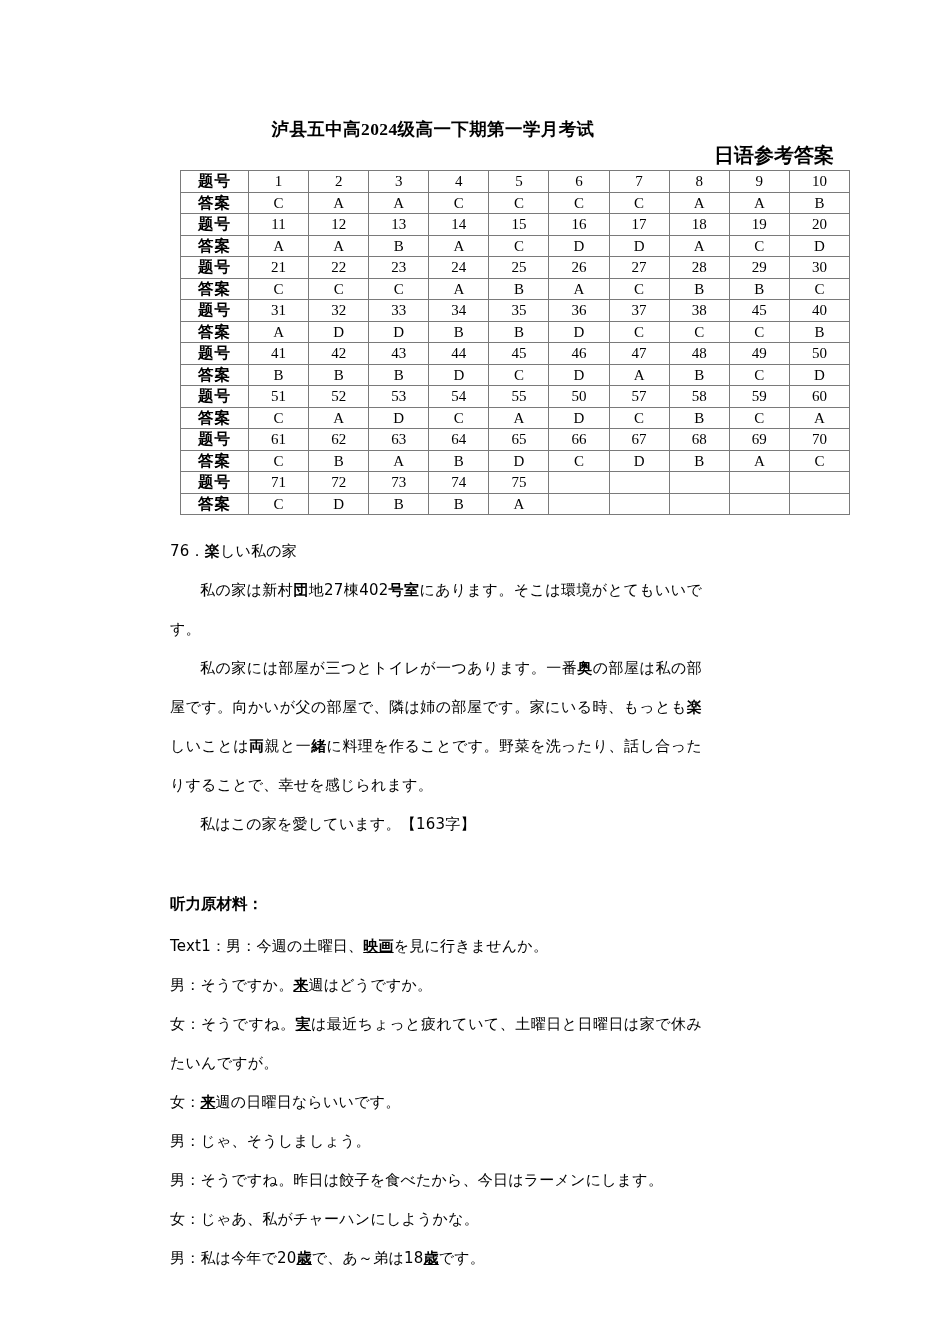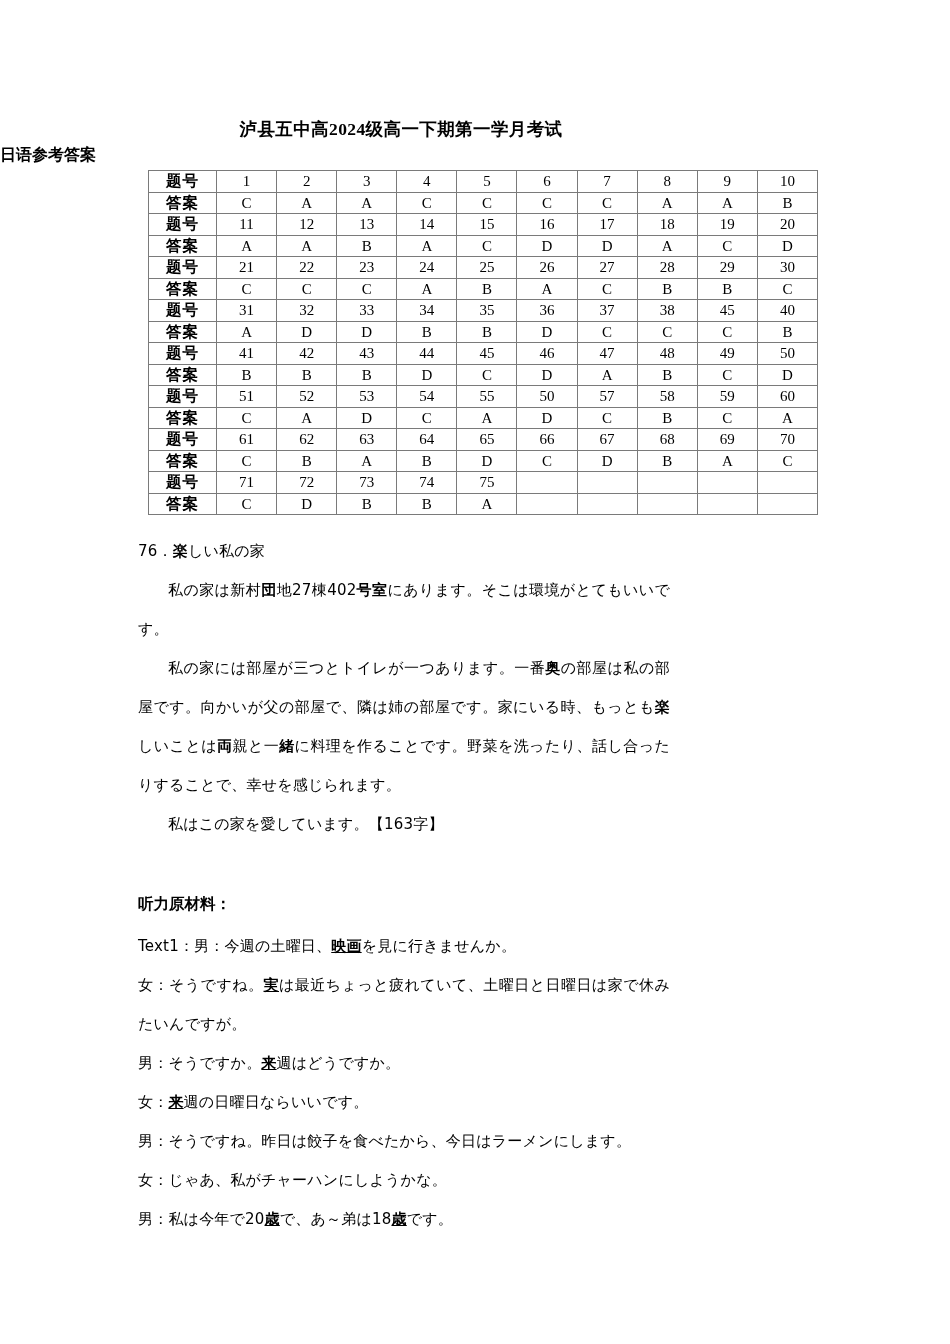--- a/index.html
+++ b/index.html
@@ -14,34 +14,35 @@
     color: #000000;
     position: relative;
     overflow: hidden;
   }
   .page {
     position: relative;
     width: 802px;
     height: 1344px;
     box-sizing: border-box;
     padding: 0;
+    margin-left: 32px;
   }
 
   
   .doc-title {
     text-align: center;
     font-size: 17.5px;
     line-height: 26px;
     letter-spacing: 0.4px;
     margin: 0;
     padding-top: 116px;
   }
   .doc-subtitle {
-    text-align: left;
-    font-size: 16px;
+    text-align: right;
+    font-size: 20px;
     line-height: 24px;
     margin: 0;
     padding-top: 1px;
     padding-bottom: 3px;
   }
 
   
   .answer-table-wrap {
     padding-left: 148px;
     padding-right: 144px;
@@ -344,22 +345,23 @@
 
     <p class="jp indent"><span>私の家には部屋が三つとトイレが一つあります。一番</span><b>奥</b><span>の部屋は私の部屋です。向かいが父の部屋で、隣は姉の部屋です。家にいる時、もっとも</span><b>楽</b><span>しいことは</span><b>両</b><span>親と一</span><b>緒</b><span>に料理を作ることです。野菜を洗ったり、話し合ったりすることで、幸せを感じられます。</span></p>
 
     <p class="jp indent">私はこの家を愛しています。【163字】</p>
   </div>
 
   <div class="listening">
     <p class="listening-title">听力原材料：</p>
     <div id="listening-lines">
         <p class="dialog-line"><span>Text1：男：今週の土曜日、</span><b>映画</b><span>を見に行きませんか。</span></p>
+        <p class="dialog-line"><span>男：そうですか。</span><b>来</b><span>週はどうですか。</span></p>
         <p class="dialog-line"><span>女：そうですね。</span><b>実</b><span>は最近ちょっと疲れていて、土曜日と日曜日は家で休みたいんですが。</span></p>
-        <p class="dialog-line"><span>男：そうですか。</span><b>来</b><span>週はどうですか。</span></p>
         <p class="dialog-line"><span>女：</span><b>来</b><span>週の日曜日ならいいです。</span></p>
+        <p class="dialog-line"><span>男：じゃ、そうしましょう。</span></p>
         <p class="dialog-line"><span>男：そうですね。昨日は餃子を食べたから、今日はラーメンにします。</span></p>
         <p class="dialog-line"><span>女：じゃあ、私がチャーハンにしようかな。</span></p>
         <p class="dialog-line"><span>男：私は今年で20</span><b>歳</b><span>で、あ～弟は18</span><b>歳</b><span>です。</span></p>
       </div>
   </div>
 
 </div>
 
 </body></html>

